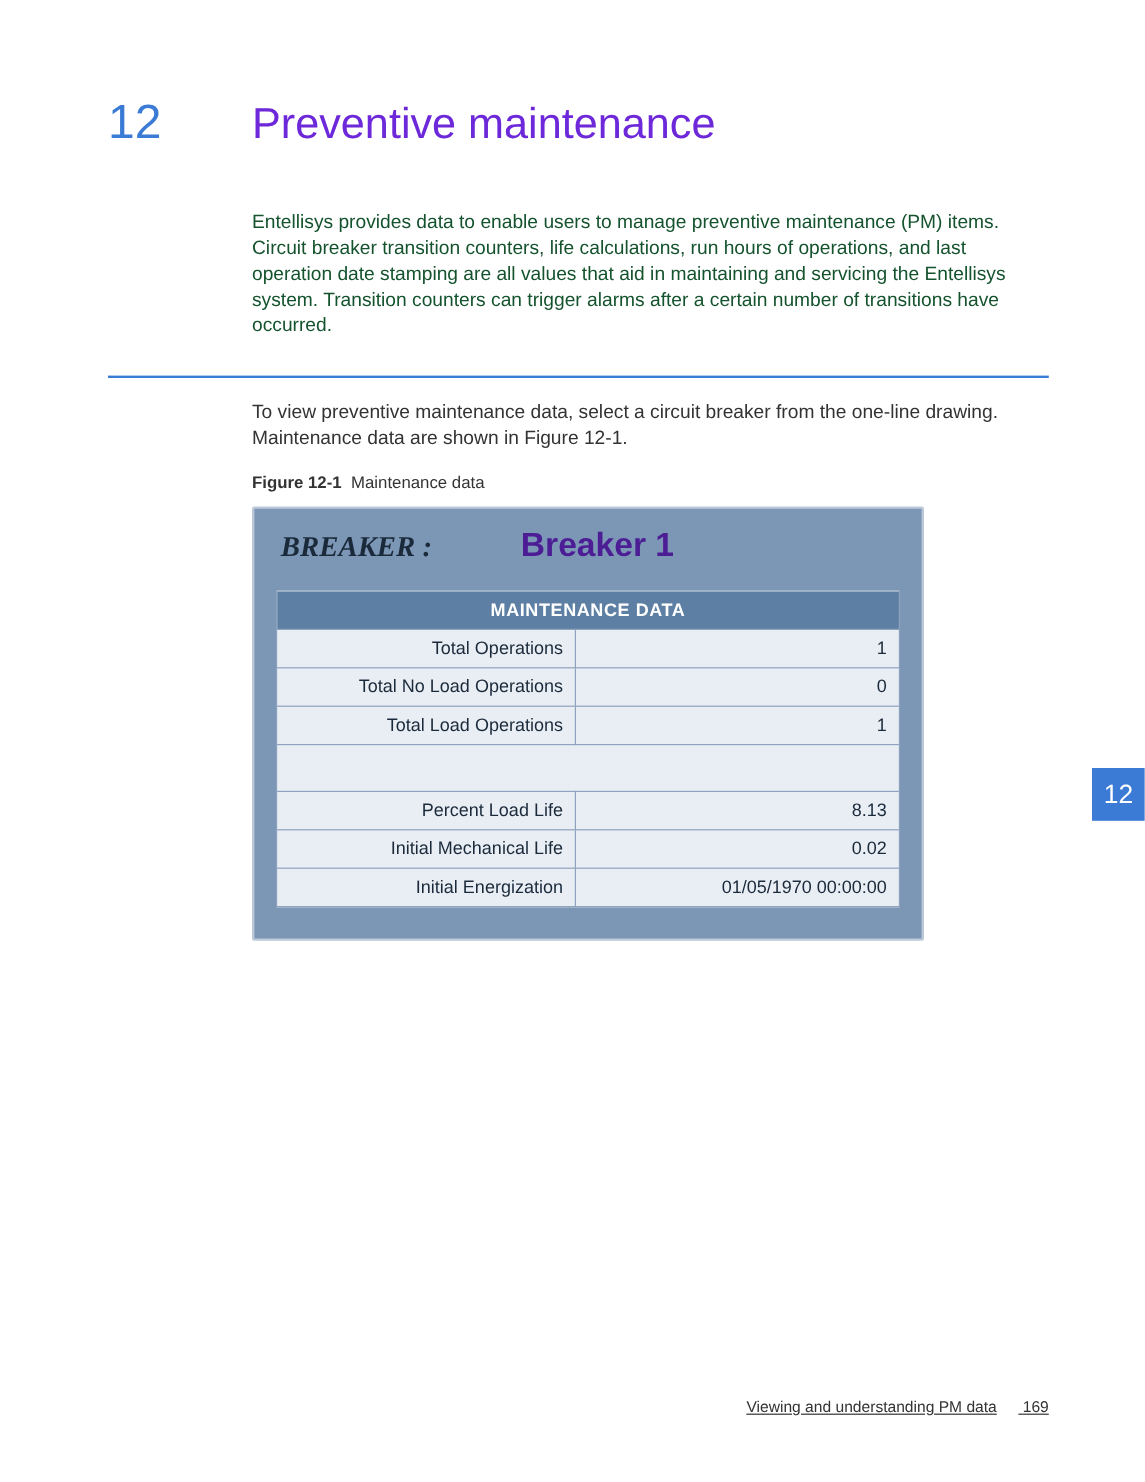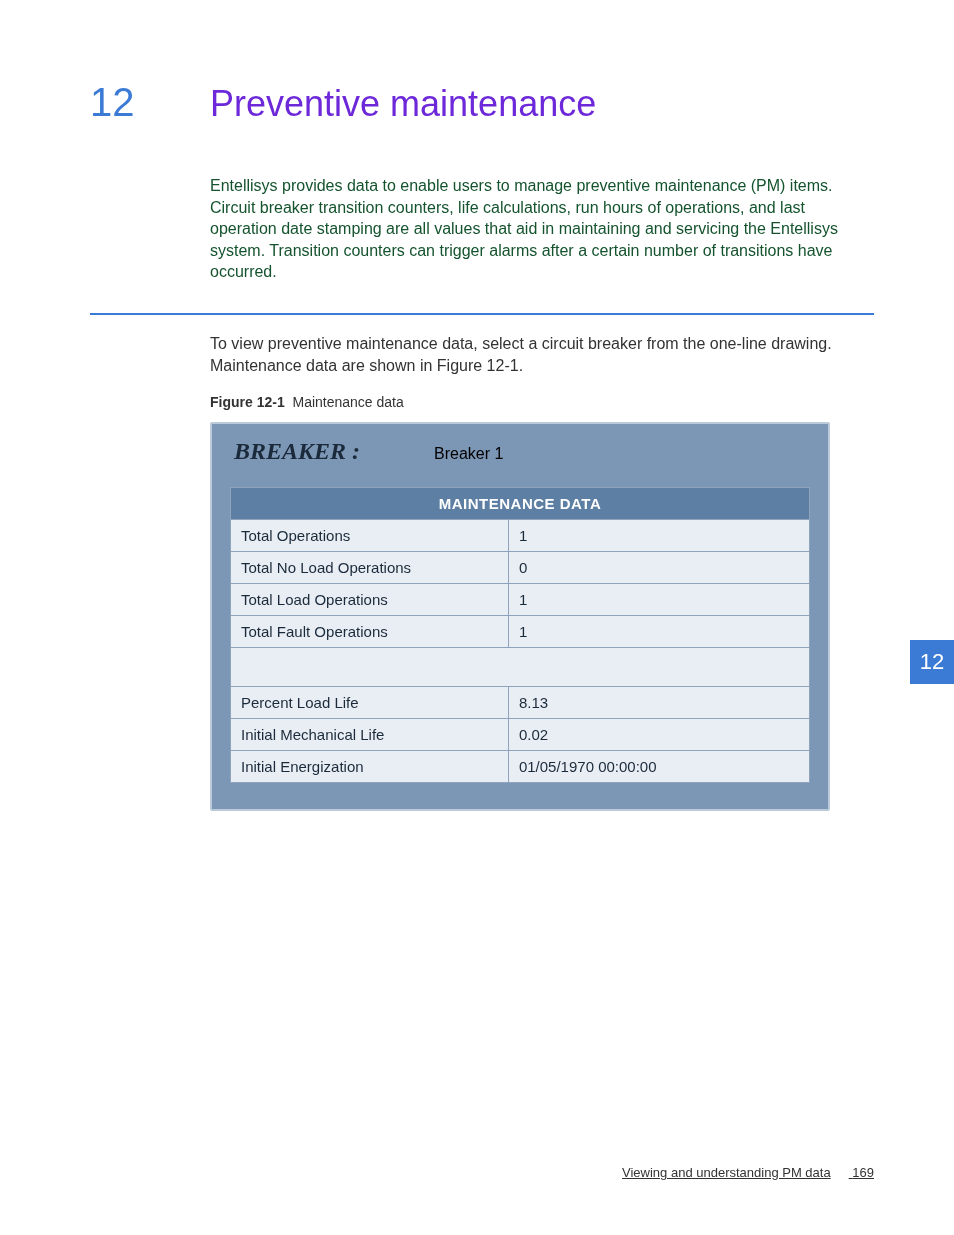--- a/index.html
+++ b/index.html
@@ -59,21 +59,21 @@
   }
   .fig-caption {
     margin-left: 120px;
     font-size: 14px;
     margin-bottom: 12px;
   }
   .fig-caption .b { font-weight: 600; }
   
   .panel {
     margin-left: 120px;
-    width: 620px;
+    width: 560px;
     background: #7c96b5;
     border: 2px solid #bcc9d9;
     border-radius: 2px;
     padding: 14px 18px 26px 18px;
     box-sizing: border-box;
   }
   .panel-head {
     display: flex;
     align-items: baseline;
     margin-bottom: 22px;
@@ -82,23 +82,23 @@
   .panel-head-label {
     font-family: Georgia, "Times New Roman", serif;
     font-style: italic;
     font-weight: 700;
     font-size: 24px;
     color: #1b2a3a;
     width: 200px;
   }
   .panel-head-value {
     font-family: Arial, sans-serif;
-    font-weight: 400;
-    font-size: 16px;
-    color: #000000;
+    font-weight: 700;
+    font-size: 28px;
+    color: #4c1d95;
   }
   table.maint {
     border-collapse: collapse;
     width: 100%;
     background: #e9eef5;
     font-family: Arial, sans-serif;
   }
   table.maint th {
     background: #5d7fa3;
     color: #fff;
@@ -107,21 +107,21 @@
     letter-spacing: 0.5px;
     padding: 7px 0;
     text-align: center;
     border: 1px solid #8fa4bc;
   }
   table.maint td {
     border: 1px solid #8fa4bc;
     padding: 7px 10px;
     font-size: 15px;
     color: #1b2a3a;
-    text-align: left;
+    text-align: right;
     background: #e9eef5;
   }
   table.maint td.label { width: 48%; }
   .gap-row td {
     border: none;
     background: #7c96b5;
     height: 24px;
     padding: 0;
   }
   
@@ -184,24 +184,20 @@
             <td>1</td>
           </tr>
       <tr>
             <td class="label">Total No Load Operations</td>
             <td>0</td>
           </tr>
       <tr>
             <td class="label">Total Load Operations</td>
             <td>1</td>
           </tr>
-      <tr>
-            <td class="label">Total Fault Operations</td>
-            <td>1</td>
-          </tr>
       <tr class="gap-row">
             <td colspan="2"></td>
           </tr>
       <tr>
             <td class="label">Percent Load Life</td>
             <td>8.13</td>
           </tr>
       <tr>
             <td class="label">Initial Mechanical Life</td>
             <td>0.02</td>

